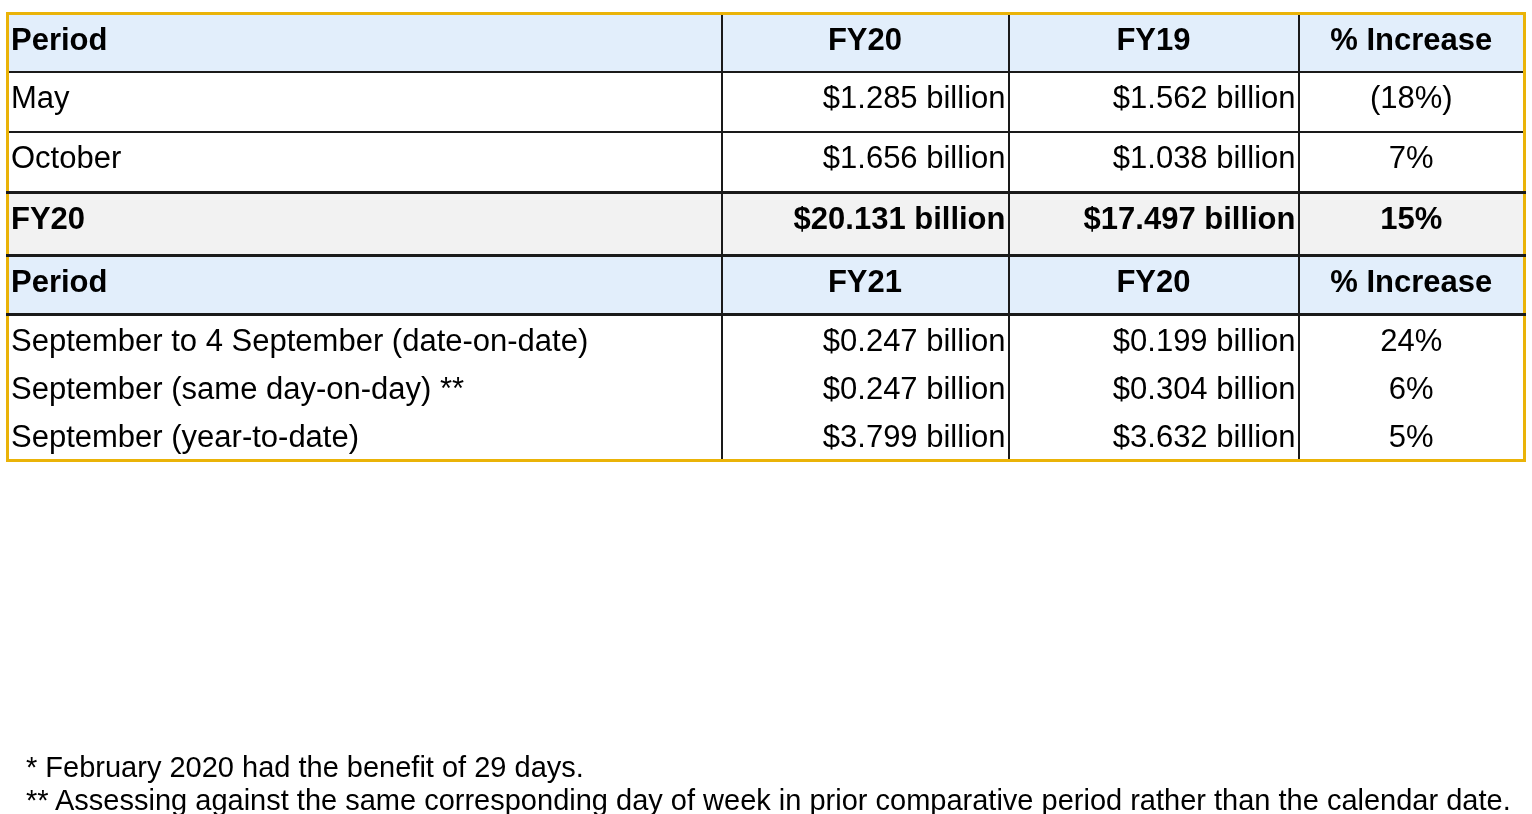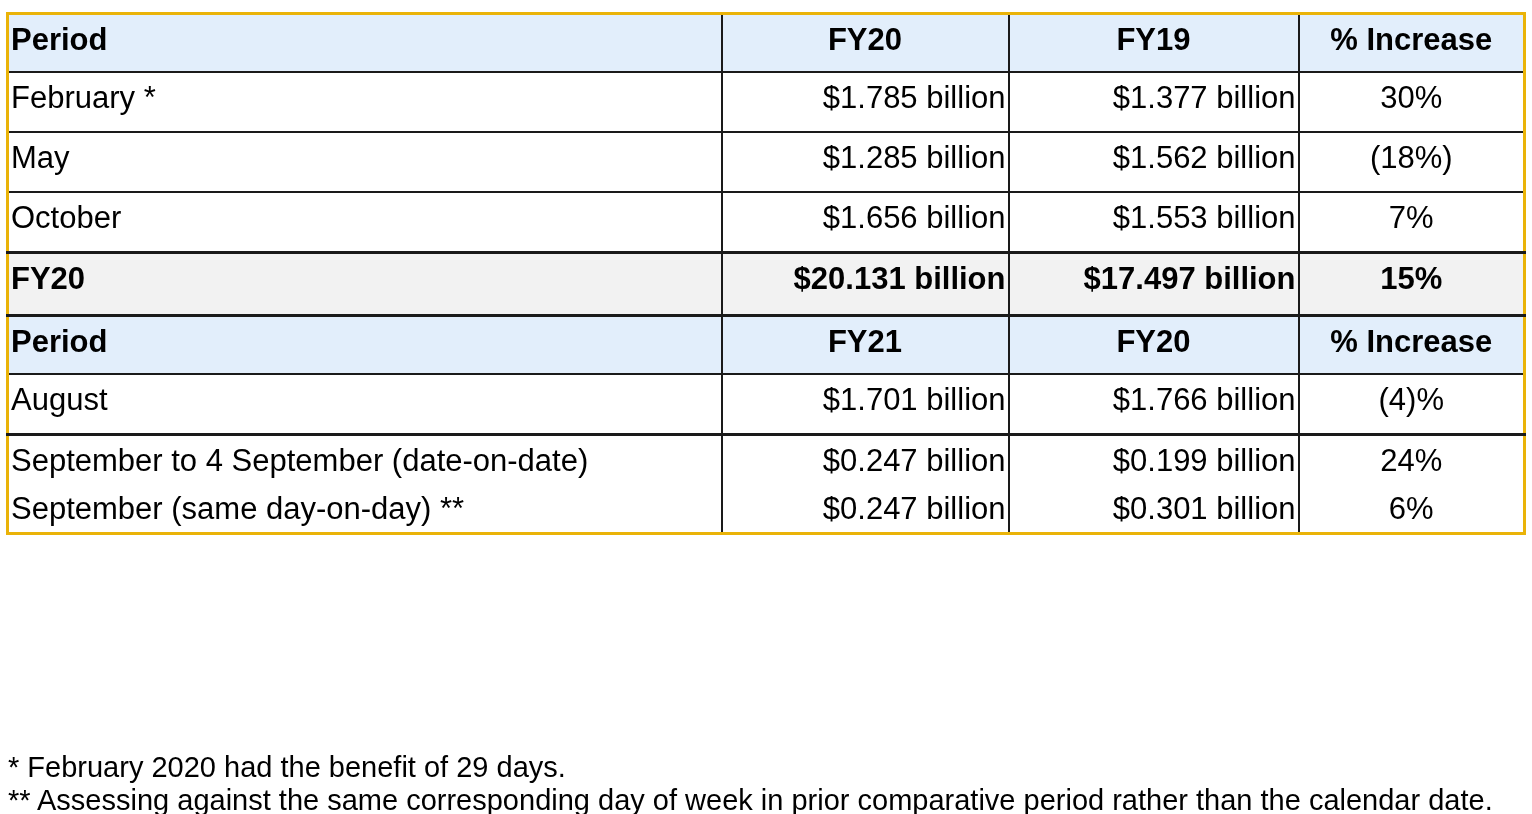--- a/index.html
+++ b/index.html
@@ -63,21 +63,21 @@
   tr.grp-last  td { border-top: none; height: 40px; }
   
   .footnotes {
     position: absolute;
     left: 8px;
     top: 751px;
     width: 1520px;
     font-size: 29px;
     line-height: 33px;
   }
-  .footnotes .fn { white-space: nowrap; }
+  .footnotes .fn { white-space: nowrap; margin-left: 18px; }
 </style>
 </head>
 <body>
 
 <div class="page">
 
   <table class="rev-table">
     <colgroup>
       <col style="width:714px">
       <col style="width:287px">
@@ -87,70 +87,64 @@
     <tbody>
 
       <tr class="hdr">
         <td class="c-period">Period</td>
         <td class="c-val">FY20</td>
         <td class="c-val">FY19</td>
         <td class="c-pct">% Increase</td>
       </tr>
 
       <tr class="datarow">
-        <td class="c-period">February *</td>
-        <td class="c-val">$1.785 billion</td>
-        <td class="c-val">$1.377 billion</td>
-        <td class="c-pct">30%</td>
-      </tr>
-      <tr class="datarow">
         <td class="c-period">May</td>
         <td class="c-val">$1.285 billion</td>
         <td class="c-val">$1.562 billion</td>
         <td class="c-pct">(18%)</td>
       </tr>
       <tr class="datarow">
         <td class="c-period">October</td>
         <td class="c-val">$1.656 billion</td>
-        <td class="c-val">$1.553 billion</td>
+        <td class="c-val">$1.038 billion</td>
         <td class="c-pct">7%</td>
       </tr>
 
       <tr class="total">
         <td class="c-period">FY20</td>
         <td class="c-val">$20.131 billion</td>
         <td class="c-val">$17.497 billion</td>
         <td class="c-pct">15%</td>
       </tr>
 
       <tr class="hdr hdr2">
         <td class="c-period">Period</td>
         <td class="c-val">FY21</td>
         <td class="c-val">FY20</td>
         <td class="c-pct">% Increase</td>
       </tr>
 
-      <tr class="datarow">
-        <td class="c-period">August</td>
-        <td class="c-val">$1.701 billion</td>
-        <td class="c-val">$1.766 billion</td>
-        <td class="c-pct">(4)%</td>
-      </tr>
 
       <tr class="grp-first">
         <td class="c-period">September to 4 September (date-on-date)</td>
         <td class="c-val">$0.247 billion</td>
         <td class="c-val">$0.199 billion</td>
         <td class="c-pct">24%</td>
       </tr>
       <tr class="grp-mid">
         <td class="c-period">September (same day-on-day) **</td>
         <td class="c-val">$0.247 billion</td>
-        <td class="c-val">$0.301 billion</td>
+        <td class="c-val">$0.304 billion</td>
         <td class="c-pct">6%</td>
+      </tr>
+      <tr class="grp-last">
+        <td class="c-period">September (year-to-date)</td>
+        <td class="c-val">$3.799 billion</td>
+        <td class="c-val">$3.632 billion</td>
+        <td class="c-pct">5%</td>
       </tr>
     </tbody>
   </table>
 
   <div class="footnotes">
     <div class="fn">* February 2020 had the benefit of 29 days.</div>
     <div class="fn">** Assessing against the same corresponding day of week in prior comparative period rather than the calendar date.</div>
   </div>
 
 </div>

